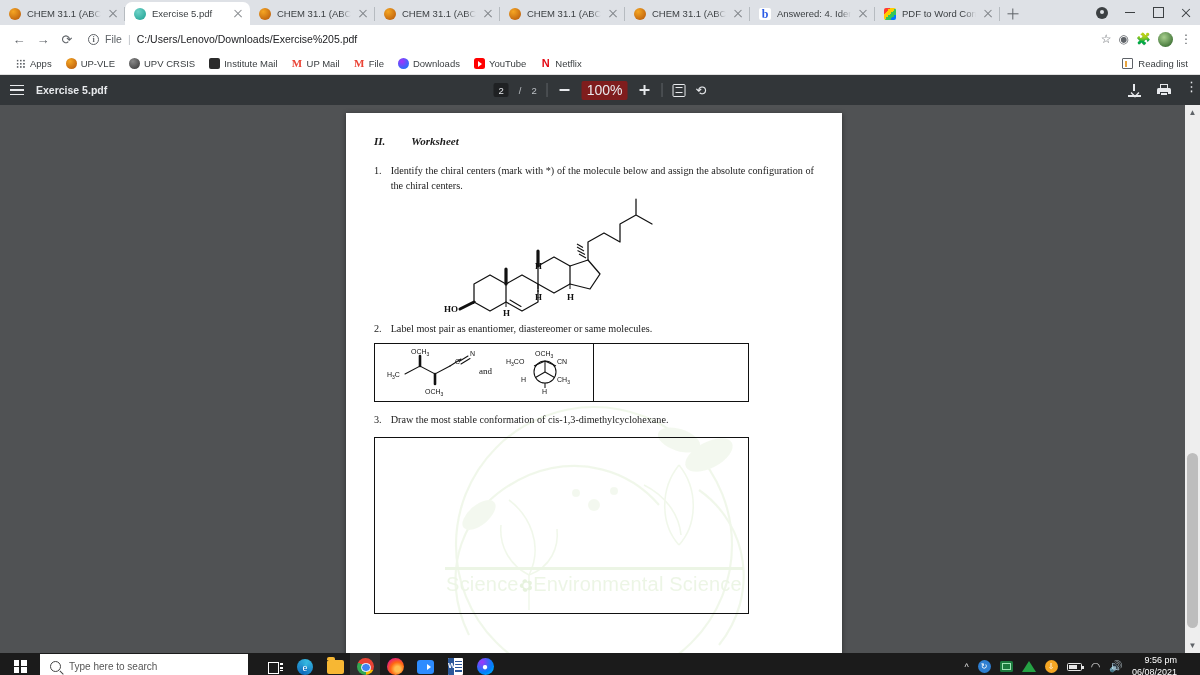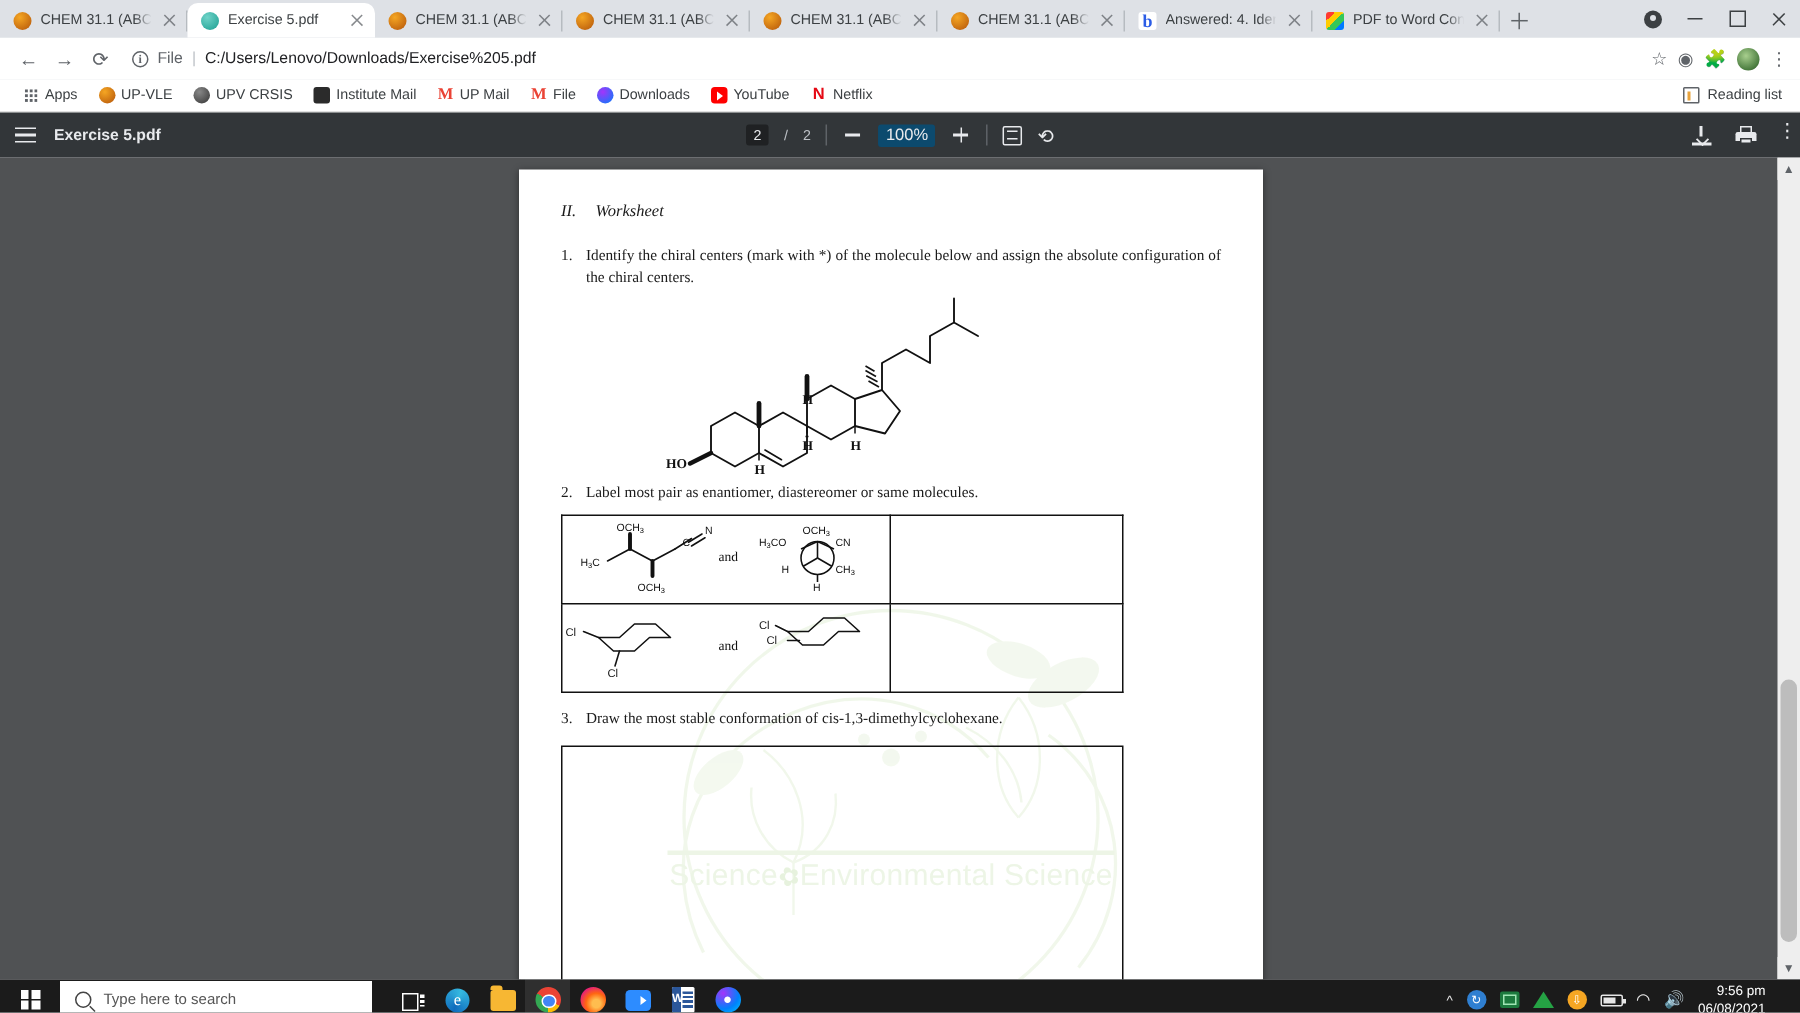--- a/index.html
+++ b/index.html
@@ -135,21 +135,21 @@
     position: absolute; left: 50%; transform: translateX(-50%);
     display: flex; align-items: center; gap: 10px; font-size: 10px;
   }
   .pagebox { background: #1f2123; padding: 1.5px 5px; border-radius: 2px; font-size: 9.5px; }
   .pg-total { color: #bdc1c6; font-size: 9.5px; }
   .vsep { width: 1px; height: 14px; background: #5f6368; }
   .zoombtn { width: 14px; height: 14px; position: relative; }
   .zoombtn.minus::before { content:""; position:absolute; left:2px; top:6.3px; width:10px; height:1.4px; background:#e8eaed; }
   .zoombtn.plus::before { content:""; position:absolute; left:2px; top:6.3px; width:10px; height:1.4px; background:#e8eaed; }
   .zoombtn.plus::after  { content:""; position:absolute; left:6.3px; top:2px; width:1.4px; height:10px; background:#e8eaed; }
-  .zoomval { background:#0c4a6e; padding: 1.5px 5px; border-radius: 2px; font-size: 11px; }
+  .zoomval { background:#7f1d1d; padding: 1.5px 5px; border-radius: 2px; font-size: 14px; }
   .fitbtn { width: 13px; height: 13px; border: 1.3px solid #e8eaed; border-radius: 1.5px; position: relative; }
   .fitbtn::before, .fitbtn::after { content:""; position:absolute; left:2px; width:6.5px; height:1.2px; background:#e8eaed; }
   .fitbtn::before { top: 2.5px; } .fitbtn::after { bottom: 2.5px; }
   .rotbtn { font-size: 13px; line-height: 1; }
   .pdf-right { margin-left: auto; display: flex; align-items: center; gap: 16px; }
   .dl-ico { width: 13px; height: 13px; position: relative; }
   .dl-ico::before { content:""; position:absolute; left:5.4px; top:0; width:2px; height:7px; background:#e8eaed; }
   .dl-ico::after { content:""; position:absolute; left:2.4px; top:4.5px; width:8px; height:8px;
      border-right:2px solid #e8eaed; border-bottom:2px solid #e8eaed; transform: rotate(45deg) scale(.62); }
   .dl-bar { position:absolute; left:0; bottom:0; width:13px; height:1.8px; background:#e8eaed; }
@@ -177,21 +177,21 @@
   .wm-text {
     position: absolute; left: 50%; top: 178px; transform: translateX(-50%);
     white-space: nowrap; font-family: "Liberation Sans", sans-serif;
     font-size: 20px; color: #dbeccd; letter-spacing: .2px;
   }
   .wm-leaf { display: inline-block; color: #cfe6bd; transform: rotate(-20deg); font-size: 17px; }
   .wm-rule { position: absolute; left: 50%; transform: translateX(-50%); top: 172px;
              width: 298px; height: 3px; background: #dbeccd; }
 
   .pcontent { position: relative; padding: 22px 28px; }
-  .sec-head { font-weight: normal; font-style: italic; font-size: 11px; display: flex; gap: 13px; margin-bottom: 17px; }
+  .sec-head { font-weight: bold; font-style: italic; font-size: 11px; display: flex; gap: 26px; margin-bottom: 17px; }
   .q { display: flex; gap: 9px; font-size: 10.2px; line-height: 1.45; }
   .q-num { flex: 0 0 auto; }
   .q-body { flex: 1 1 auto; text-align: justify; }
   .mol-wrap { height: 128px; position: relative; }
   .tbl { width: 375px; margin: 7px 0 0 0; border-collapse: collapse; }
   .tbl td { border: 1px solid #111; height: 53px; position: relative; }
   .tbl .c-left { width: 218px; }
   .tbl .c-right { width: 157px; }
   .answerbox { width: 375px; height: 177px; border: 1px solid #111; margin-top: 9px; }
   .sp10 { height: 11px; }
@@ -548,42 +548,20 @@
                 <text x="160" y="12">OCH<tspan font-size="5" dy="1.5">3</tspan></text>
                 <text x="182" y="20">CN</text>
                 <text x="146" y="38">H</text>
                 <text x="182" y="38">CH<tspan font-size="5" dy="1.5">3</tspan></text>
                 <text x="167" y="50">H</text>
               </g>
             </svg>
           </td>
           <td class="c-right"></td>
         </tr>
-        <tr>
-          <td class="c-left">
-            <svg width="218" height="53" viewBox="0 0 218 53" aria-hidden="true">
-              <g stroke="#111" stroke-width="1.05" fill="none" stroke-linecap="round" stroke-linejoin="round">
-                <path d="M24 22 L38 22 L48 13 L62 13 L72 22 L58 22 L48 31 L34 31 Z"></path>
-                <path d="M24 22 L14 18"></path>
-                <path d="M38 31 L35 41"></path>
-                <path d="M150 18 L164 18 L174 9 L188 9 L198 18 L184 18 L174 27 L160 27 Z"></path>
-                <path d="M150 18 L142 14"></path>
-                <path d="M158 24 L150 24"></path>
-              </g>
-              <g font-family="Liberation Sans, sans-serif" font-size="7.5" fill="#111">
-                <text x="2" y="21">Cl</text>
-                <text x="30" y="48">Cl</text>
-                <text x="131" y="16">Cl</text>
-                <text x="136" y="26">Cl</text>
-              </g>
-              <text x="104" y="30" font-family="Liberation Serif, serif" font-size="9" fill="#111">and</text>
-            </svg>
-          </td>
-          <td class="c-right"></td>
-        </tr>
       </tbody>
         </table>
 
       <div class="sp10"></div>
 
       <div class="q">
         <span class="q-num">3.</span>
         <span class="q-body">Draw the most stable conformation of cis-1,3-dimethylcyclohexane.</span>
       </div>
       <div class="answerbox"></div>

